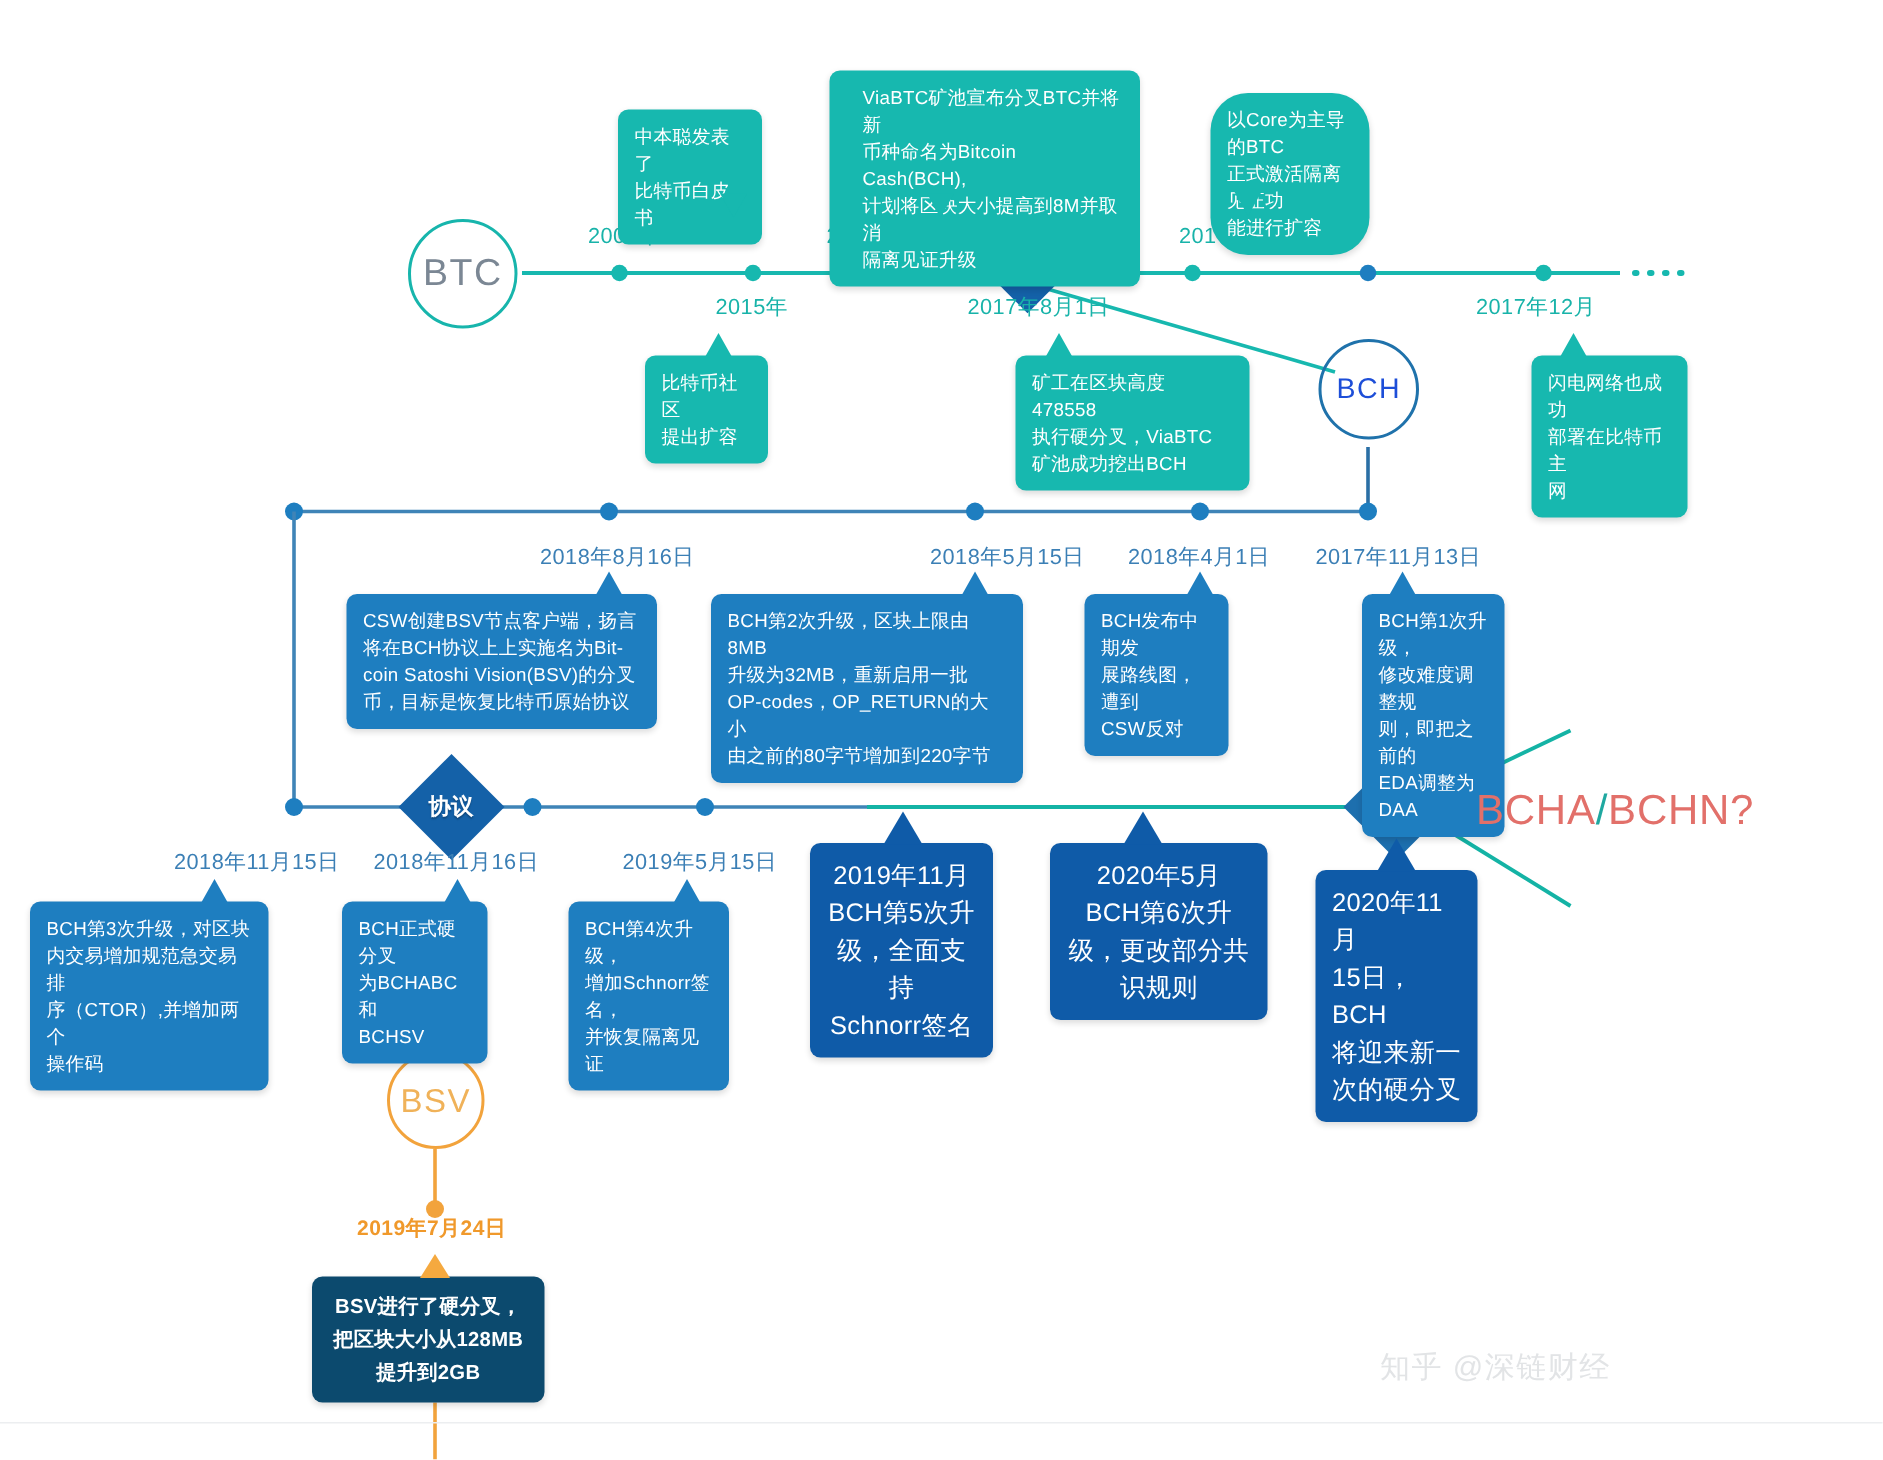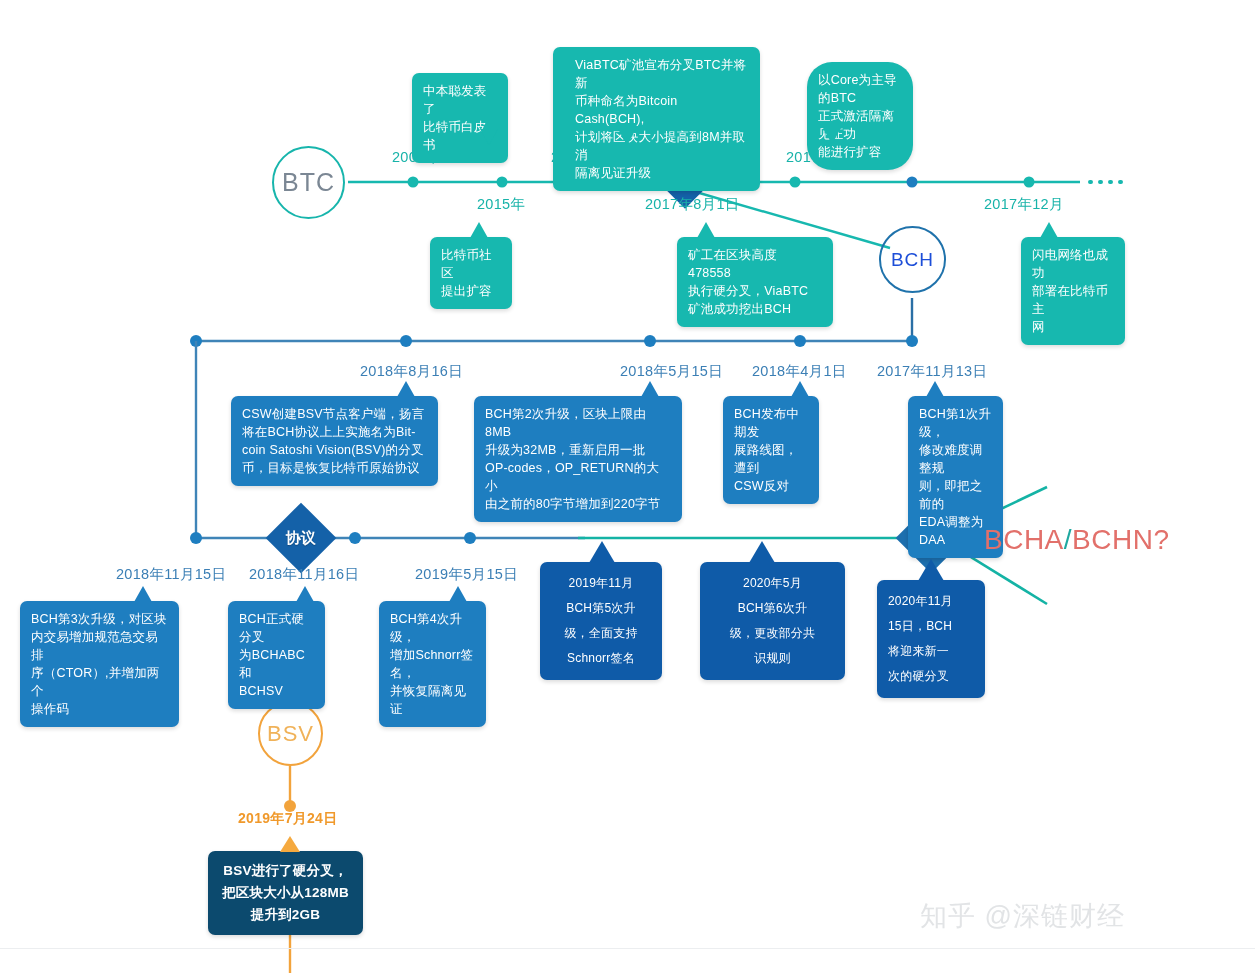--- a/index.html
+++ b/index.html
@@ -60,41 +60,41 @@
     font-size:12.5px;line-height:18px;
     padding:9px 11px;
     box-shadow:0 2px 4px rgba(0,0,0,.14);
     letter-spacing:.2px;
   }
   .bubble.teal{background:#17b8af;}
   .bubble.blue{background:#1e7ec0;}
   .bubble.bluedeep{background:#0f5ba8;}
   .bubble.orange{background:#0c4a6e;font-weight:bold;font-size:13.5px;line-height:22px;}
   .bubble.center{text-align:center;}
-  .bubble.big{font-size:12px;line-height:25px;}
+  .bubble.big{font-size:17px;line-height:25px;}
 
   
   .tail{position:absolute;width:0;height:0;}
   .tail-up-teal{border-left:9px solid transparent;border-right:9px solid transparent;border-bottom:16px solid #17b8af;}
   .tail-down-teal{border-left:9px solid transparent;border-right:9px solid transparent;border-top:16px solid #17b8af;}
   .tail-up-blue{border-left:9px solid transparent;border-right:9px solid transparent;border-bottom:16px solid #1e7ec0;}
   .tail-up-bluedeep{border-left:13px solid transparent;border-right:13px solid transparent;border-bottom:22px solid #0f5ba8;}
   .tail-up-orange{border-left:10px solid transparent;border-right:10px solid transparent;border-bottom:16px solid #f5a93f;}
 
   
   .fork-text{
     position:absolute;font-size:28px;letter-spacing:.5px;white-space:nowrap;
   }
   .fork-a{color:#e2706a;}
   .fork-slash{color:#1fa8a0;}
   .fork-b{color:#e2706a;}
 
   
   .watermark{
-    position:absolute;color:#e2e4e6;font-size:27px;white-space:nowrap;
+    position:absolute;color:#e2e4e6;font-size:20px;white-space:nowrap;
     letter-spacing:1px;
   }
   .wm-divider{position:absolute;background:#eceef0;height:1px;}
 </style>
 </head>
 <body>
 
 <div id="stage">
 
   <svg id="wires" viewBox="0 0 1255 973">

